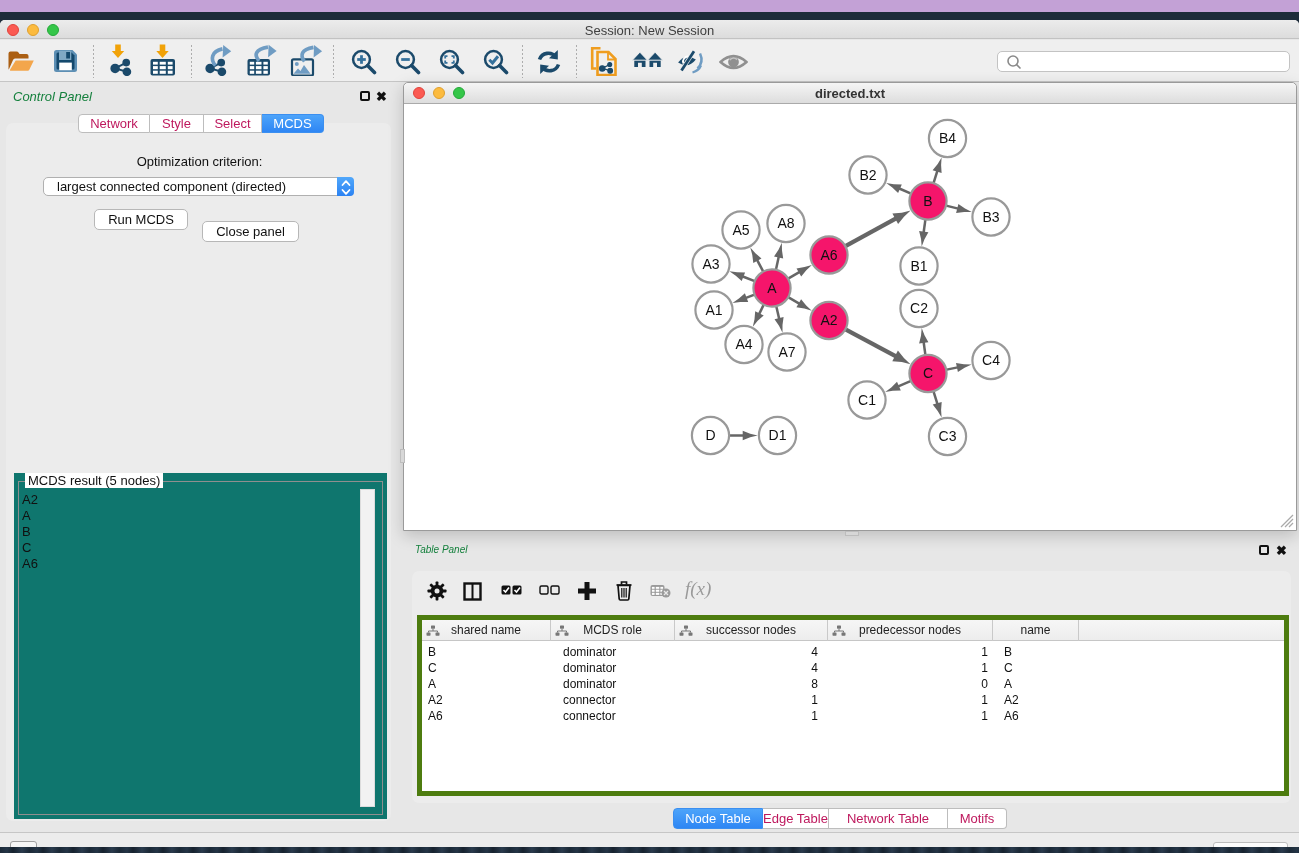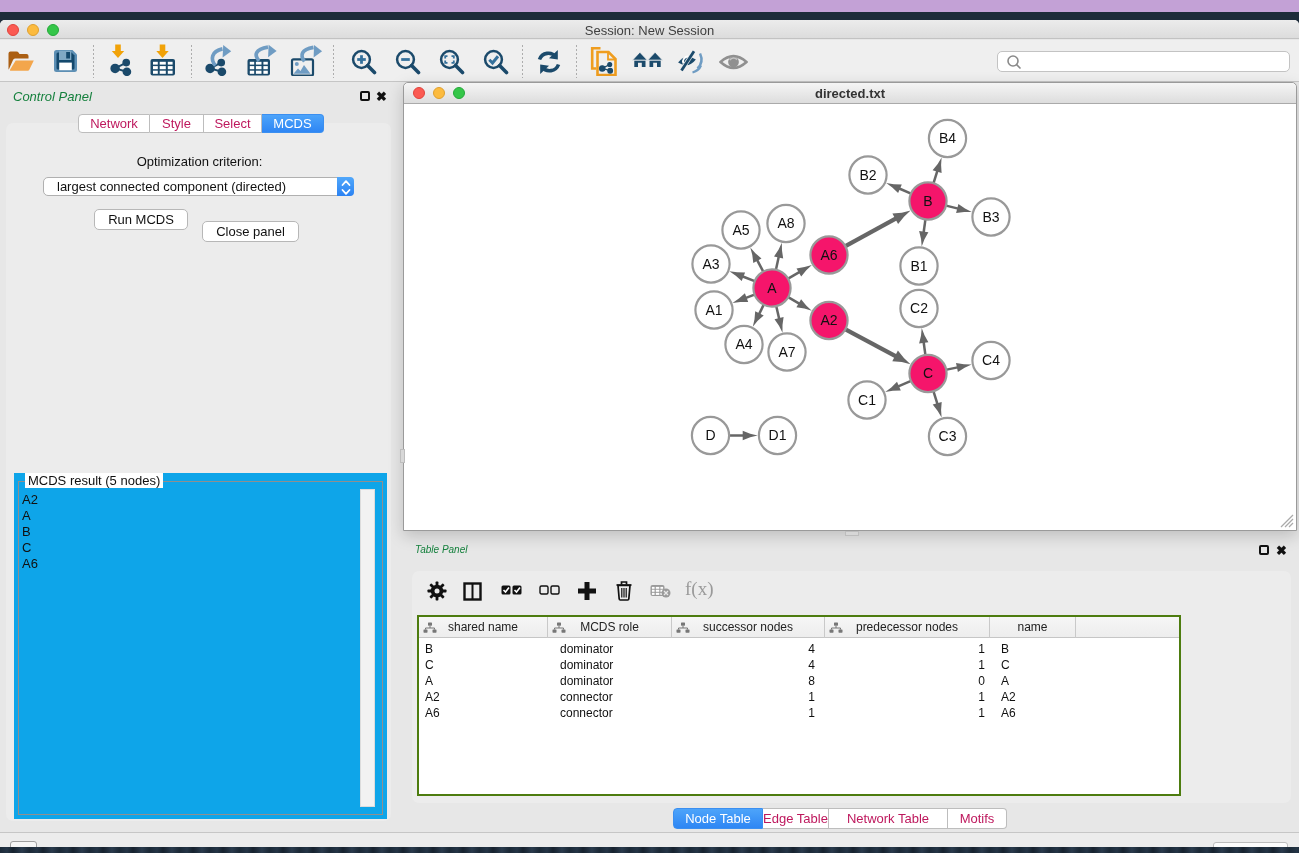--- a/index.html
+++ b/index.html
@@ -42,39 +42,39 @@
 #cpTabs { left:78px; top:94px; }
 #optlabel { position:absolute; left:0; width:391px; top:134px; text-align:center; font-size:13px; color:#111; }
 #dropdown { position:absolute; left:43px; top:157px; width:311px; height:19px;
   background:#fff; border:1px solid #b0b0b0; border-radius:5px; font-size:13px; color:#111; }
 #dropdown .txt { position:absolute; left:13px; top:1px; }
 #dropdown .step { position:absolute; right:-1px; top:-1px; width:17px; height:19px;
   background:linear-gradient(#51a8fb,#2b82f3); border-radius:0 4px 4px 0; }
 .btn { position:absolute; height:21px; background:#fff; border:1px solid #b7b7b7;
   border-radius:5px; font-size:13px; color:#111; text-align:center; line-height:19px; }
 
-#mcdsbox { position:absolute; left:14px; top:453px; width:373px; height:346px; background:#0ea5e9; }
+#mcdsbox { position:absolute; left:14px; top:453px; width:373px; height:346px; background:#0f766e; }
 #mcdsbox .bord { position:absolute; left:4px; top:8px; right:4px; bottom:4px; border:1px solid #8f8f8f; }
 #mcdsbox .lbl { position:absolute; left:11px; top:0px; background:#fff; padding:0 3px; font-size:13px; color:#111; }
 #mcdsbox .items { position:absolute; left:8px; top:19px; font-size:13px; color:#111; line-height:16px; }
 #mcdsbox .sb { position:absolute; right:12px; top:16px; width:15px; bottom:12px; background:#f2f2f2; border:1px solid #dcdcdc; }
 
 #netwin { position:absolute; left:403px; top:62px; width:894px; height:449px;
   background:#fff; border:1px solid #9a9a9a; border-radius:5px 5px 0 0;
   box-shadow:0 5px 16px rgba(0,0,0,0.18); }
 #nettitle { position:absolute; left:0; top:0; right:0; height:21px;
   background:linear-gradient(#f5f5f5,#dddddd); border-bottom:1px solid #aaaaaa;
   border-radius:5px 5px 0 0; }
 #nettitle .title { position:absolute; left:0; right:0; top:3px; text-align:center;
   font-size:13px; font-weight:bold; color:#333; }
 #netbody { position:absolute; left:0; top:22px; right:0; bottom:0; background:#fff; }
 
 #tpTabs { left:673px; top:788px; }
-#tablebox { position:absolute; left:417px; top:595px; width:764px; height:181px;
-  background:#fff; border:2px solid #4d7c0f; }
+#tablebox { position:absolute; left:417px; top:595px; width:872px; height:181px;
+  background:#fff; border:5px solid #4d7c0f; }
 #thead { position:absolute; left:0; top:0; right:0; height:21px;
   background:linear-gradient(#f6f6f6,#ededed); border-bottom:1px solid #c6c6c6; }
 .hcell { position:absolute; top:0; height:21px; border-right:1px solid #c9c9c9;
   font-size:12px; color:#222; text-align:center; line-height:21px; }
 .trow { position:absolute; font-size:12px; color:#111; height:16px; line-height:16px; }
 .tcell { position:absolute; top:0; }
 
 #statusbar { position:absolute; left:0; top:812px; width:1299px; height:33px;
   background:#ececec; border-top:1px solid #c6c6c6; }
 #listbtn { position:absolute; left:10px; top:8px; width:27px; height:24px;
@@ -417,21 +417,21 @@
       <rect x="10.4" y="2.9" width="2.7" height="1.9" fill="#fff"></rect>
       <rect x="1.9" y="5.7" width="2.7" height="2.1" fill="#fff"></rect>
       <rect x="5.8" y="5.7" width="3.5" height="2.1" fill="#fff"></rect>
       <rect x="10.4" y="5.7" width="2.7" height="2.1" fill="#fff"></rect>
       <rect x="1.9" y="8.8" width="2.7" height="2.1" fill="#fff"></rect>
       <rect x="5.8" y="8.8" width="3.5" height="2.1" fill="#fff"></rect>
       <rect x="10.4" y="8.8" width="2.7" height="2.1" fill="#fff"></rect>
       <circle cx="16" cy="9" r="4.5" fill="#9a9a9a"></circle>
       <path d="M14 7 L18 11 M18 7 L14 11" stroke="#e9e9e9" stroke-width="1.3"></path>
     </svg>
-    <div style="position:absolute;left:685px;top:558px;font-family:'Liberation Serif',serif;font-size:19px;color:#9a9a9a;">f(x)</div>
+    <div style="position:absolute;left:685px;top:558px;font-family:'Liberation Serif',serif;font-style:italic;font-size:19px;color:#9a9a9a;">f(x)</div>
   <div id="tablebox">
     <div id="thead">
       <div class="hcell" style="left:0px;width:129px;"><svg width="14" height="12" viewBox="0 0 14 12" style="position:absolute;left:4px;top:5px;">
             <g fill="#777">
               <rect x="5" y="0.5" width="4" height="3.2" rx="0.6"></rect>
               <rect x="0.5" y="7.5" width="4" height="3.2" rx="0.6"></rect>
               <rect x="9.5" y="7.5" width="4" height="3.2" rx="0.6"></rect>
             </g>
             <path d="M7 4 L7 6 M2.5 7.5 L2.5 6 L11.5 6 L11.5 7.5" fill="none" stroke="#777" stroke-width="1"></path>
           </svg>shared name</div>

